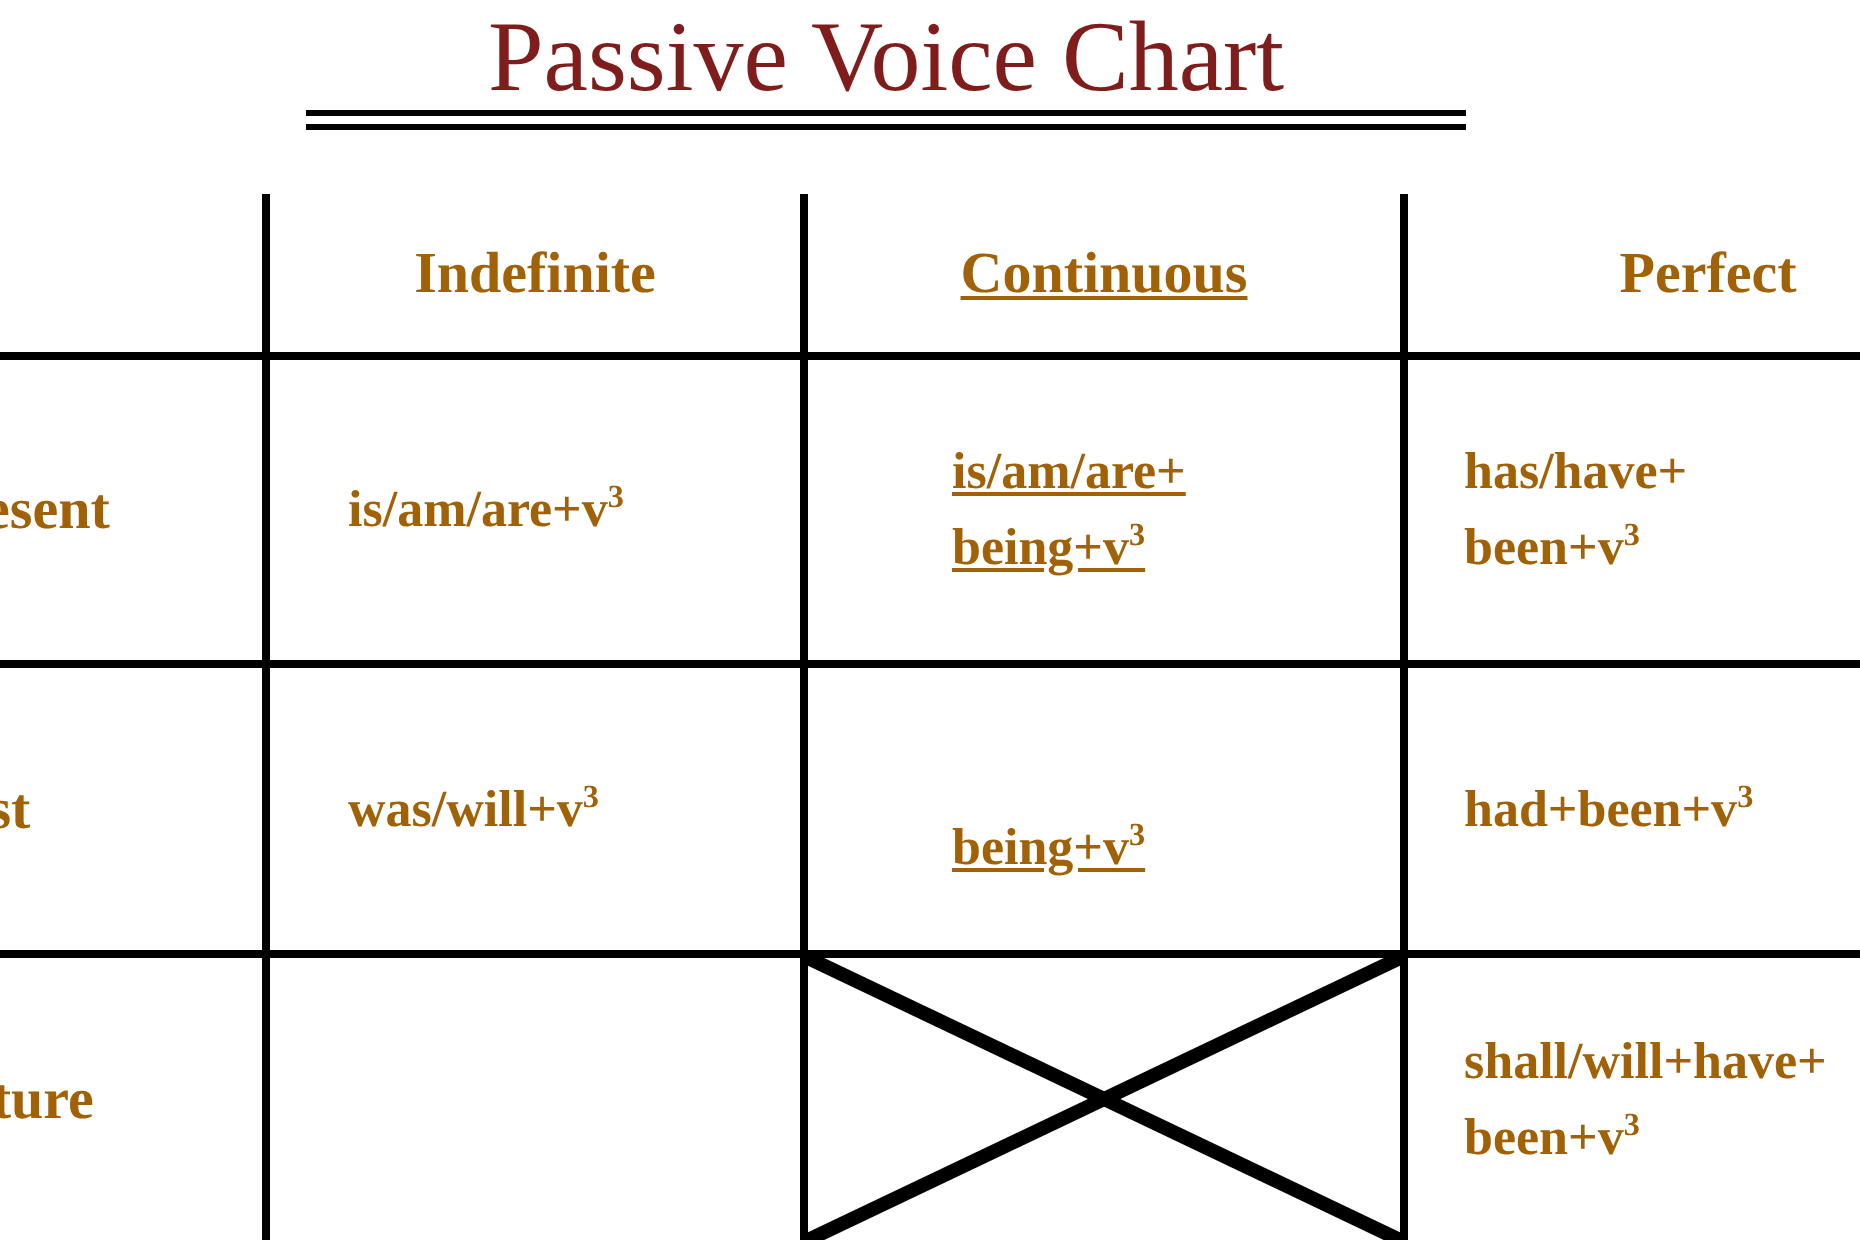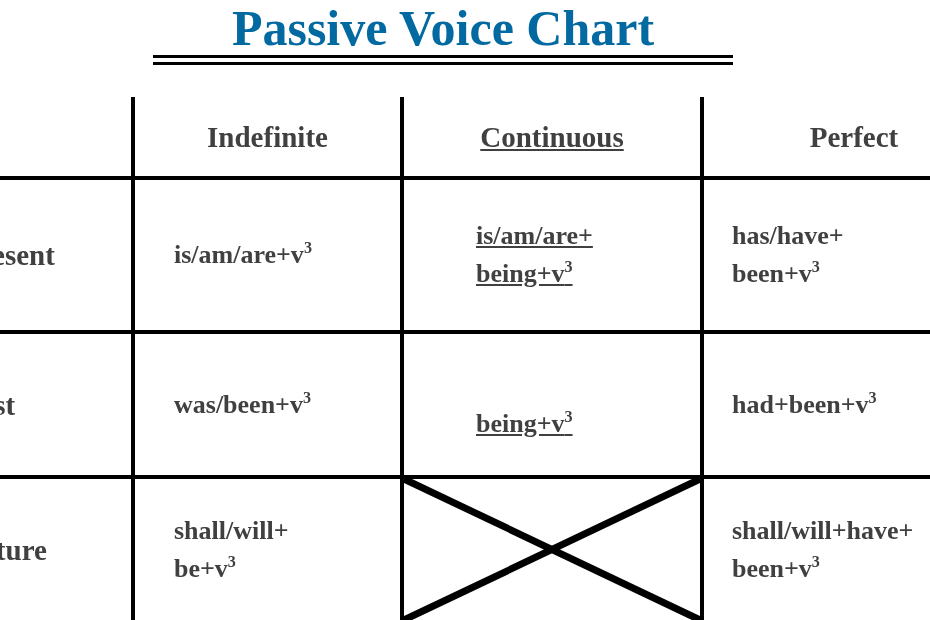--- a/index.html
+++ b/index.html
@@ -30,26 +30,26 @@
     width: 930px;
     height: 80px;
   }
   #chart-title {
     position: absolute;
     left: 153px;
     top: 1px;
     width: 580px;
     text-align: center;
     font-family: "Liberation Serif", "DejaVu Serif", serif;
-    font-weight: bold;
+    font-weight: normal;
     font-size: 50px;
     line-height: 54px;
     letter-spacing: 0px;
     white-space: nowrap;
-    color: #0369a1;
+    color: #7f1d1d;
   }
   #title-underline-1 {
     position: absolute;
     left: 153px;
     top: 55px;
     width: 580px;
     height: 3px;
     background: #000000;
   }
   #title-underline-2 {
@@ -93,21 +93,21 @@
   #vline-3 { left: 700px; top: 0px;  height: 523px; }
 
   
   .cell {
     position: absolute;
     display: flex;
     align-items: center;
     box-sizing: border-box;
     font-family: "Liberation Serif", "DejaVu Serif", serif;
     font-weight: bold;
-    color: #404040;
+    color: #a16207;
   }
   .col-head {
     left: 0;
     width: 131px;
     padding-left: 0px;
     justify-content: flex-start;
   }
   .col-1 { left: 135px; width: 265px; }
   .col-2 { left: 404px; width: 296px; text-decoration: underline; }
   .col-3 { left: 704px; width: 300px; }
@@ -202,34 +202,31 @@
       <span class="body-text"><span>is/am/are+</span><br><span>being+v</span><sup>3</sup></span>
     </div>
     <div class="cell col-3 row-present">
       <span class="body-text"><span>has/have+</span><br><span>been+v</span><sup>3</sup></span>
     </div>
 
     <div class="cell col-head row-past">
       <span class="rowlabel-text">Past</span>
     </div>
     <div class="cell col-1 row-past">
-      <span class="body-text"><span>was/been+v</span><sup>3</sup></span>
+      <span class="body-text"><span>was/will+v</span><sup>3</sup></span>
     </div>
     <div class="cell col-2 row-past">
       <span class="body-text"><br><span>being+v</span><sup>3</sup></span>
     </div>
     <div class="cell col-3 row-past">
       <span class="body-text"><span>had+been+v</span><sup>3</sup></span>
     </div>
 
     <div class="cell col-head row-future">
       <span class="rowlabel-text">Future</span>
-    </div>
-    <div class="cell col-1 row-future">
-      <span class="body-text"><span>shall/will+</span><br><span>be+v</span><sup>3</sup></span>
     </div>
 
     <div id="cross-cell">
       <svg viewBox="0 0 296 141" preserveAspectRatio="none">
         <line x1="0" y1="0" x2="296" y2="141" stroke="#000000" stroke-width="7" vector-effect="non-scaling-stroke"></line>
         <line x1="296" y1="0" x2="0" y2="141" stroke="#000000" stroke-width="7" vector-effect="non-scaling-stroke"></line>
       </svg>
     </div>
 
     <div class="cell col-3 row-future">

